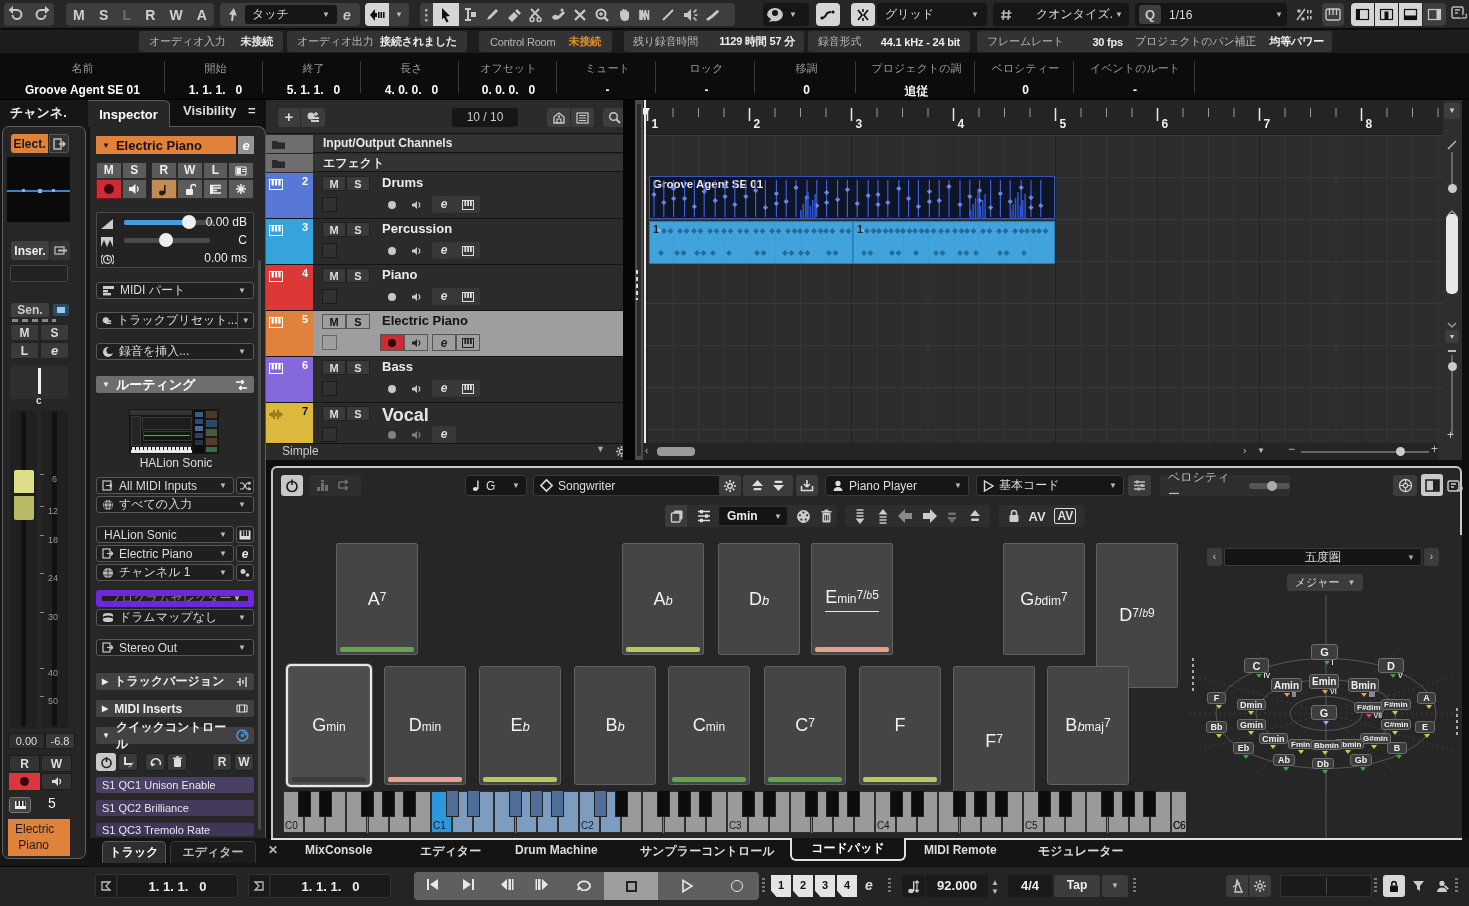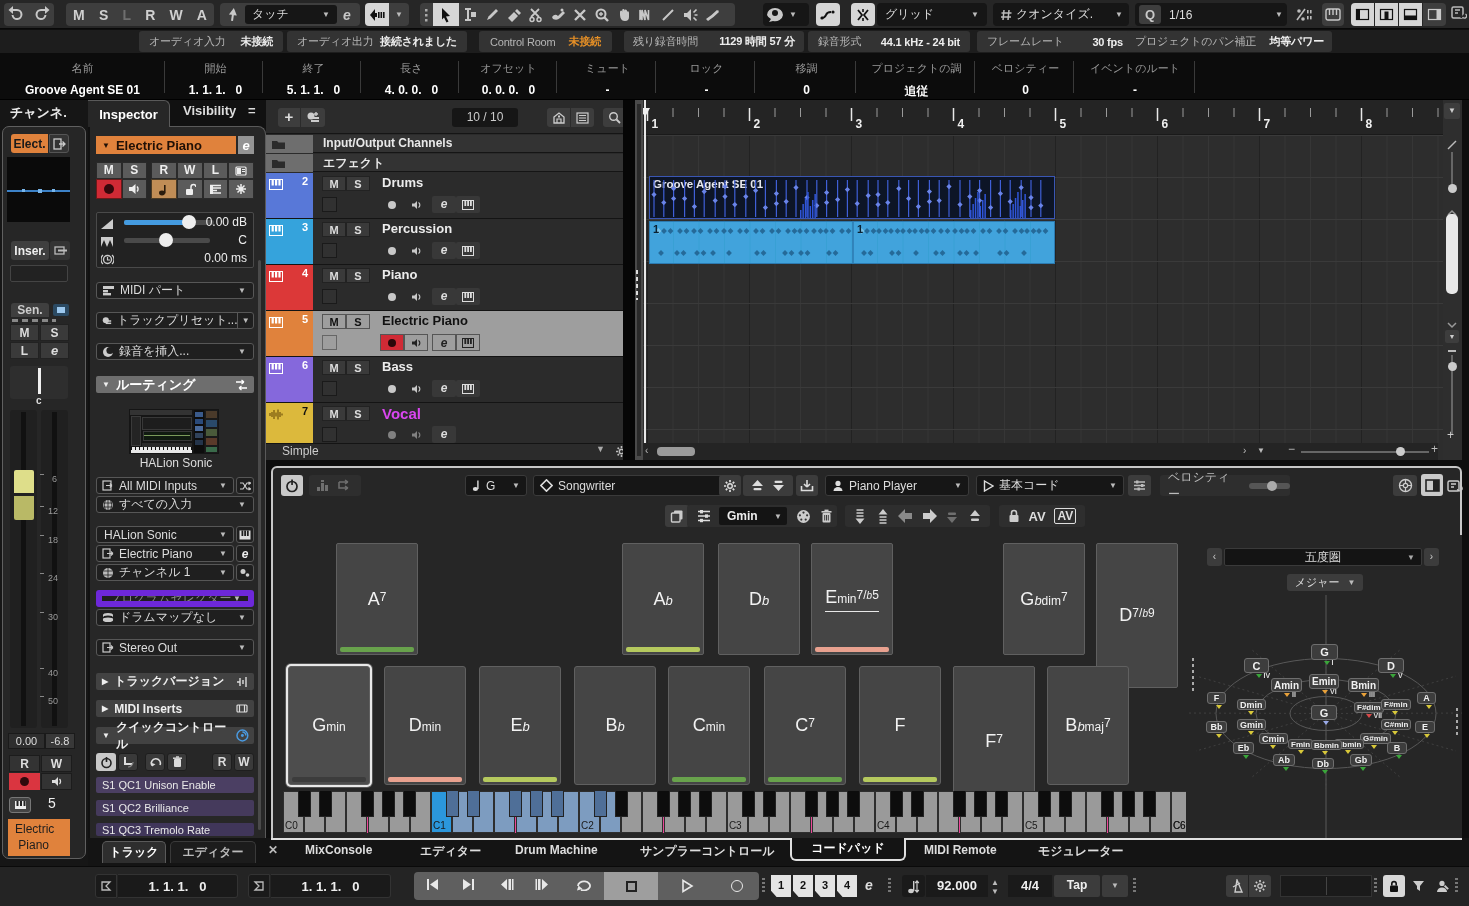--- a/index.html
+++ b/index.html
@@ -171,21 +171,21 @@
         <rect x="8.2" y="2" width="1.6" height="3" fill="#111"></rect>
         <rect x="8.2" y="11" width="1.6" height="3" fill="#111"></rect>
       </svg>
     </div>
 
   <div class="tgroup" style="left:877px;width:110px;background:#161616;padding:0 8px;font-size:12px;color:#ddd;">グリッド<span class="dd" style="margin-left:auto;">▼</span></div>
   <div class="tgroup" style="left:993px;width:136px;background:#161616;padding:0 6px;font-size:12px;color:#ddd;">
     <svg width="15" height="14" viewBox="0 0 15 14">
         <path d="M5 2 L4 12 M10 2 L9 12 M2.5 5 H12.5 M2 9 H12" stroke="#bbb" stroke-width="1.5"></path>
       </svg>
-    <span style="margin-left:2px;">クオンタイズ.</span>
+    <span style="margin-left:22px;">クオンタイズ.</span>
       <span class="dd" style="margin-left:auto;">▼</span>
   </div>
   <div class="tgroup" style="left:1135px;width:152px;background:#161616;padding:0 4px;font-size:12px;color:#ddd;">
     <div class="tbtn" style="width:22px;height:19px;border-radius:3px;font-size:13px;">Q</div>
     <span style="margin-left:8px;">1/16</span>
       <span class="dd" style="margin-left:auto;">▼</span>
   </div>
   <div style="position:absolute;left:1292px;top:3px;width:24px;height:23px;display:flex;align-items:center;justify-content:center;">
       <svg width="18" height="16" viewBox="0 0 18 16">
         <path d="M2 13 L10 2" stroke="#bbb" stroke-width="1.6"></path>
@@ -877,21 +877,21 @@
               <line x1="7" y1="3.5" x2="7" y2="7.5"></line>
               <line x1="9" y1="0.5" x2="9" y2="10.5"></line>
               <line x1="11" y1="3" x2="11" y2="8"></line>
               <line x1="13" y1="4.5" x2="13" y2="6.5"></line>
             </g>
           </svg></div>
         <div style="position:absolute;right:5px;top:2px;color:#111;font-size:11px;font-weight:bold;">7</div>
       </div>
 <div class="abs" style="left:56px;top:3px;width:24px;height:15px;background:#3a3a3a;border:1px solid #222;color:#ddd;font-size:11px;font-weight:bold;text-align:center;line-height:14px;">M</div>
 <div class="abs" style="left:80px;top:3px;width:24px;height:15px;background:#3a3a3a;border:1px solid #222;color:#ddd;font-size:11px;font-weight:bold;text-align:center;line-height:14px;">S</div>
-<div class="abs" style="left:116px;top:2px;color:#d946ef;font-size:15px;font-weight:bold;">Vocal</div>
+<div class="abs" style="left:116px;top:2px;color:#e5e5e5;font-size:18px;font-weight:bold;">Vocal</div>
 <div class="abs" style="left:56px;top:24px;width:15px;height:15px;background:#313131;border:1px solid #1a1a1a;"></div>
 <div class="abs" style="left:114px;top:23px;width:24px;height:17px;opacity:0.55;display:flex;align-items:center;justify-content:center;">
         <div style="width:8px;height:8px;border-radius:50%;background:#c8c8c8;"></div>
       </div>
 <div class="abs" style="left:138px;top:23px;width:24px;height:17px;opacity:0.55;display:flex;align-items:center;justify-content:center;">
         <svg width="11" height="10" viewBox="0 0 11 10">
           <path d="M1 3.5 H3.5 L6 1 V9 L3.5 6.5 H1 Z" fill="#c8c8c8"></path>
           <path d="M7.5 2.5 A3 3 0 0 1 7.5 7.5" stroke="#c8c8c8" fill="none" stroke-width="1.2"></path>
         </svg>
       </div>

